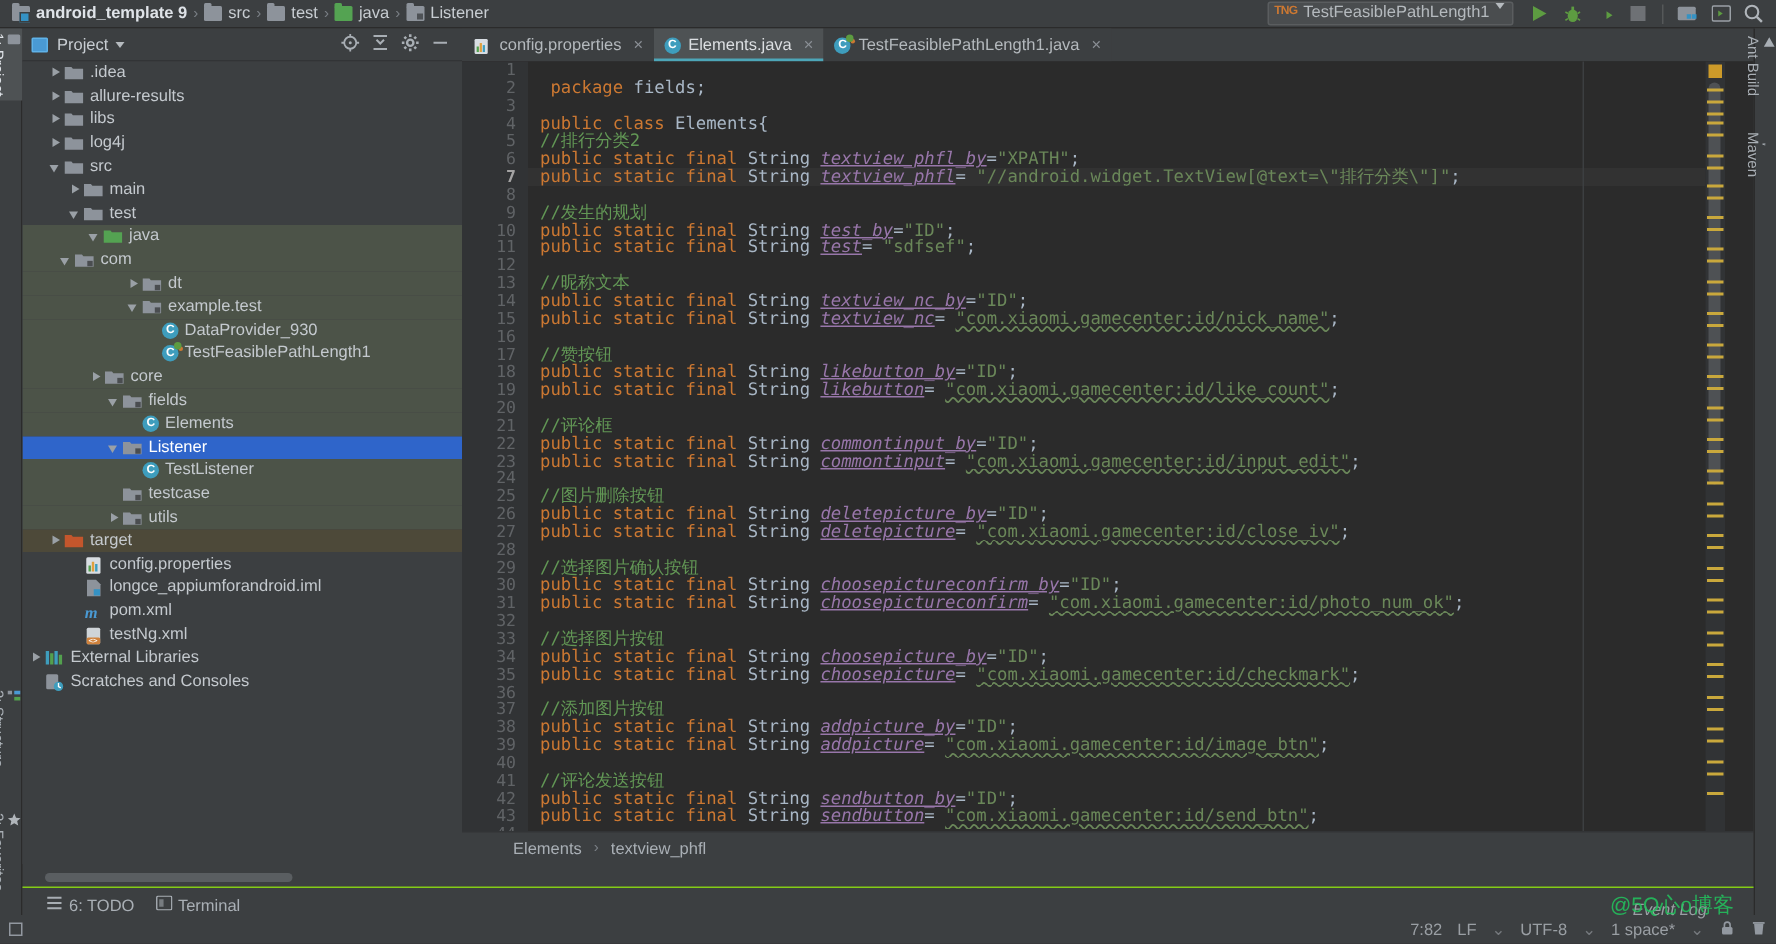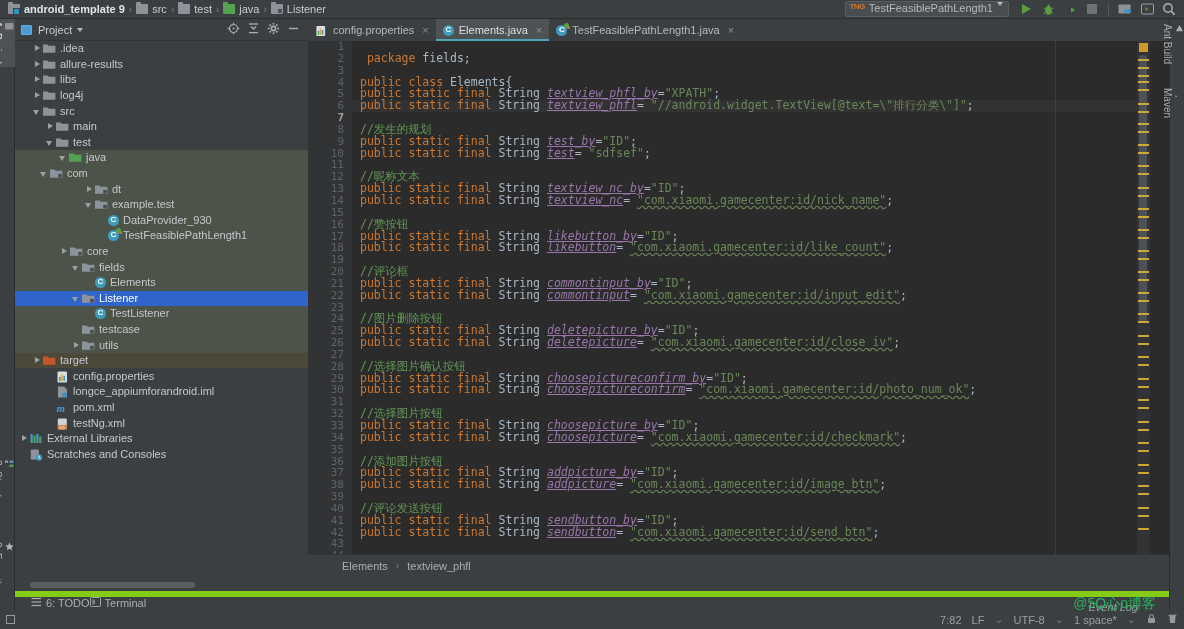--- a/index.html
+++ b/index.html
@@ -120,22 +120,22 @@
 
   
   #rstrip{ position:absolute; right:0; top:19px; width:15px; height:591px; background:#3c3f41;
      border-left:1px solid #2b2b2b;}
   #rstrip .vtab{ left:0; color:#a9afb5;}
   #vtab-ant{ top:2px; }
   #vtab-maven{ top:66px; }
 
   
   #bottomstrip{ position:absolute; left:15px; bottom:19px; width:1154px; height:19px;
-     background:#3c3f41; display:flex; align-items:flex-start; padding-left:16px;
-     border-top:6px solid #84cc16;}
+     background:#3c3f41; display:flex; align-items:flex-end; gap:14px; padding-left:16px;
+     border-top:1px solid #84cc16;}
   .btab{ display:flex; align-items:center; gap:4px; font-size:11px; color:#a9afb5; }
   
   #status{ position:absolute; left:0; bottom:0; width:1184px; height:19px; background:#3c3f41;
      display:flex; align-items:center; padding:0 6px; font-size:11px; color:#9a9fa4;text-align:center;}
   #status .sright{ margin-left:auto; display:flex; align-items:center; gap:10px;}
   .sep-dot{ color:#75797d; }
   .sq-ico{ width:9px;height:9px;border:1px solid #9298a0;}
   #watermark{ position:absolute; right:28px; bottom:16px; font-size:14px; color:#22c55e;
      opacity:.85; white-space:nowrap; pointer-events:none;}
   #eventlog{ position:absolute; right:46px; bottom:16px; font-size:11px; color:#9a9fa4;font-style:italic;}
@@ -573,20 +573,21 @@
         <div class="ln">41</div>
         <div class="ln">42</div>
         <div class="ln">43</div>
         <div class="ln">44</div>
       </div>
     <div id="codelines">
         <div class="cl">&nbsp;</div>
         <div class="cl"><span class="pl"> </span><span class="kw">package</span><span class="pl"> fields;</span></div>
         <div class="cl">&nbsp;</div>
         <div class="cl"><span class="kw">public class </span><span class="pl">Elements{</span></div>
+        <div class="cl"><span class="cm">//排行分类2</span></div>
         <div class="cl"><span class="kw">public static final </span><span class="pl">String </span><span class="fld">textview_phfl_by</span><span class="pl">=</span><span class="st">"XPATH"</span><span class="pl">;</span></div>
         <div class="cl cur"><span class="kw">public static final </span><span class="pl">String </span><span class="fld">textview_phfl</span><span class="pl">= </span><span class="st">"//android.widget.TextView[@text=\"排行分类\"]"</span><span class="pl">;</span></div>
         <div class="cl">&nbsp;</div>
         <div class="cl"><span class="cm">//发生的规划</span></div>
         <div class="cl"><span class="kw">public static final </span><span class="pl">String </span><span class="fld">test_by</span><span class="pl">=</span><span class="st">"ID"</span><span class="pl">;</span></div>
         <div class="cl"><span class="kw">public static final </span><span class="pl">String </span><span class="fld">test</span><span class="pl">= </span><span class="st">"sdfsef"</span><span class="pl">;</span></div>
         <div class="cl">&nbsp;</div>
         <div class="cl"><span class="cm">//昵称文本</span></div>
         <div class="cl"><span class="kw">public static final </span><span class="pl">String </span><span class="fld">textview_nc_by</span><span class="pl">=</span><span class="st">"ID"</span><span class="pl">;</span></div>
         <div class="cl"><span class="kw">public static final </span><span class="pl">String </span><span class="fld">textview_nc</span><span class="pl">= </span><span class="st wavy">"com.xiaomi.gamecenter:id/nick_name"</span><span class="pl">;</span></div>

